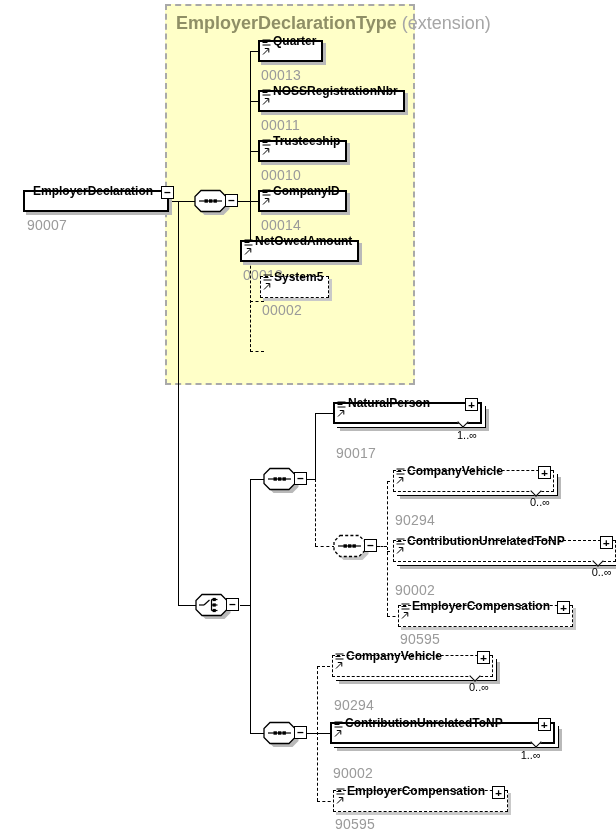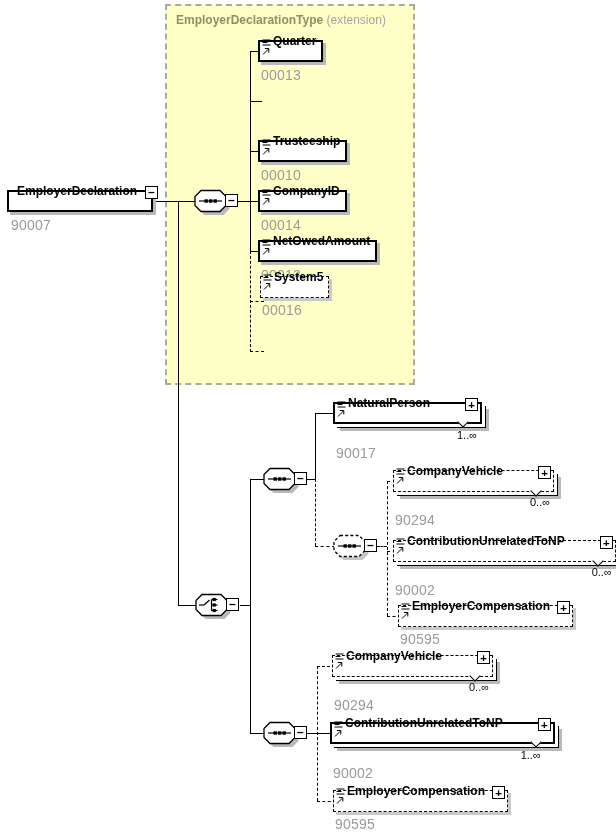--- a/index.html
+++ b/index.html
@@ -5,21 +5,21 @@
   html,body { margin:0; padding:0; background:#fff; }
   #canvas {
     position:relative; width:616px; height:839px; background:#ffffff;
     font-family:"Liberation Sans", sans-serif; overflow:hidden;
   }
   
   .typebox {
     position:absolute; left:165px; top:4px; width:250px; height:381px;
     background:#ffffc8; border:2px dashed #a9a9a9; z-index:0; box-sizing:border-box;
   }
-  .typebox .hdr { position:absolute; left:9px; top:7px; white-space:nowrap; font-size:12px; }
+  .typebox .hdr { position:absolute; left:9px; top:7px; white-space:nowrap; font-size:18px; }
   .typebox .hdr .tname { font-weight:bold; color:#8f8f66; }
   .typebox .hdr .tqual { color:#a6a6a6; }
   
   .hl, .vl { position:absolute; z-index:1; }
   .hl { height:1px; background:#000; }
   .vl { width:1px;  background:#000; }
   .hl.d { height:0; background:none; border-top:1px dashed #000; }
   .vl.d { width:0;  background:none; border-left:1px dashed #000; }
   
   .node {
@@ -118,21 +118,21 @@
   <div class="vl d" style="left:387px;top:481px;height:135px"></div>
   <div class="hl d" style="left:387px;top:481px;width:9px"></div>
   <div class="hl d" style="left:387px;top:551px;width:9px"></div>
   <div class="hl d" style="left:387px;top:616px;width:14px"></div>
 
   <div class="hl" style="left:297px;top:733px;width:36px"></div>
   <div class="vl d" style="left:317px;top:666px;height:135px"></div>
   <div class="hl d" style="left:317px;top:666px;width:18px"></div>
   <div class="hl d" style="left:317px;top:801px;width:19px"></div>
 
-  <div class="node single" style="left:7px;top:190px;padding-left:8px">
+  <div class="node single" style="left:23px;top:190px;padding-left:8px">
     <span class="lbl">EmployerDeclaration</span>
     <span class="abtn">−</span>
     <span class="nid" style="left:2px">90007</span>
   </div>
 
   <svg class="octsvg" style="left:193px;top:190px" width="38" height="26" viewBox="0 0 38 26">
     <path class="sh" d="M8 .5h19l6 6v9l-6 6H8l-6-6v-9z" transform="translate(3.5,3.5)"></path>
     <path class="bd" d="M8 .5h19l6 6v9l-6 6H8l-6-6v-9z"></path>
     <line x1="6" y1="11" x2="29" y2="11"></line>
     <rect x="11.5" y="9.3" width="3.4" height="3.4"></rect>
@@ -188,55 +188,64 @@
 
   <div class="node single" style="left:258px;top:40px">
     <svg class="eicon" width="9" height="17" viewBox="0 0 9 17">
         <path d="M.5 1h8M.5 3.5h5M.5 6h8" stroke="#000" fill="none"></path>
         <line x1="1" y1="15.5" x2="6.5" y2="10" stroke="#000"></line>
         <path d="M2.8 9.5h4v4" fill="none" stroke="#000"></path>
       </svg>
     <span class="lbl">Quarter</span>
     <span class="nid">00013</span>
   </div>
+  <div class="node single" style="left:258px;top:90px">
+    <svg class="eicon" width="9" height="17" viewBox="0 0 9 17">
+        <path d="M.5 1h8M.5 3.5h5M.5 6h8" stroke="#000" fill="none"></path>
+        <line x1="1" y1="15.5" x2="6.5" y2="10" stroke="#000"></line>
+        <path d="M2.8 9.5h4v4" fill="none" stroke="#000"></path>
+      </svg>
+    <span class="lbl">NOSSRegistrationNbr</span>
+    <span class="nid">00011</span>
+  </div>
   <div class="node single" style="left:258px;top:140px">
     <svg class="eicon" width="9" height="17" viewBox="0 0 9 17">
         <path d="M.5 1h8M.5 3.5h5M.5 6h8" stroke="#000" fill="none"></path>
         <line x1="1" y1="15.5" x2="6.5" y2="10" stroke="#000"></line>
         <path d="M2.8 9.5h4v4" fill="none" stroke="#000"></path>
       </svg>
     <span class="lbl">Trusteeship</span>
     <span class="nid">00010</span>
   </div>
   <div class="node single" style="left:258px;top:190px">
     <svg class="eicon" width="9" height="17" viewBox="0 0 9 17">
         <path d="M.5 1h8M.5 3.5h5M.5 6h8" stroke="#000" fill="none"></path>
         <line x1="1" y1="15.5" x2="6.5" y2="10" stroke="#000"></line>
         <path d="M2.8 9.5h4v4" fill="none" stroke="#000"></path>
       </svg>
     <span class="lbl">CompanyID</span>
     <span class="nid">00014</span>
   </div>
-  <div class="node single" style="left:258px;top:240px">
+  <div class="node single" style="left:240px;top:240px">
     <svg class="eicon" width="9" height="17" viewBox="0 0 9 17">
         <path d="M.5 1h8M.5 3.5h5M.5 6h8" stroke="#000" fill="none"></path>
         <line x1="1" y1="15.5" x2="6.5" y2="10" stroke="#000"></line>
         <path d="M2.8 9.5h4v4" fill="none" stroke="#000"></path>
       </svg>
     <span class="lbl">NetOwedAmount</span>
     <span class="nid">00013</span>
   </div>
   <div class="node dash single" style="left:260px;top:276px">
     <svg class="eicon" width="9" height="17" viewBox="0 0 9 17">
         <path d="M.5 1h8M.5 3.5h5M.5 6h8" stroke="#000" fill="none"></path>
         <line x1="1" y1="15.5" x2="6.5" y2="10" stroke="#000"></line>
         <path d="M2.8 9.5h4v4" fill="none" stroke="#000"></path>
       </svg>
     <span class="lbl">System5</span>
-    <span class="nid">00016</span>
+    <span class="nid">00002</span>
   </div>
 
   <div class="node multi" style="left:333px;top:402px">
     <svg class="eicon" width="9" height="17" viewBox="0 0 9 17">
         <path d="M.5 1h8M.5 3.5h5M.5 6h8" stroke="#000" fill="none"></path>
         <line x1="1" y1="15.5" x2="6.5" y2="10" stroke="#000"></line>
         <path d="M2.8 9.5h4v4" fill="none" stroke="#000"></path>
       </svg>
     <span class="lbl">NaturalPerson</span>
     <span class="ibtn">+</span>

